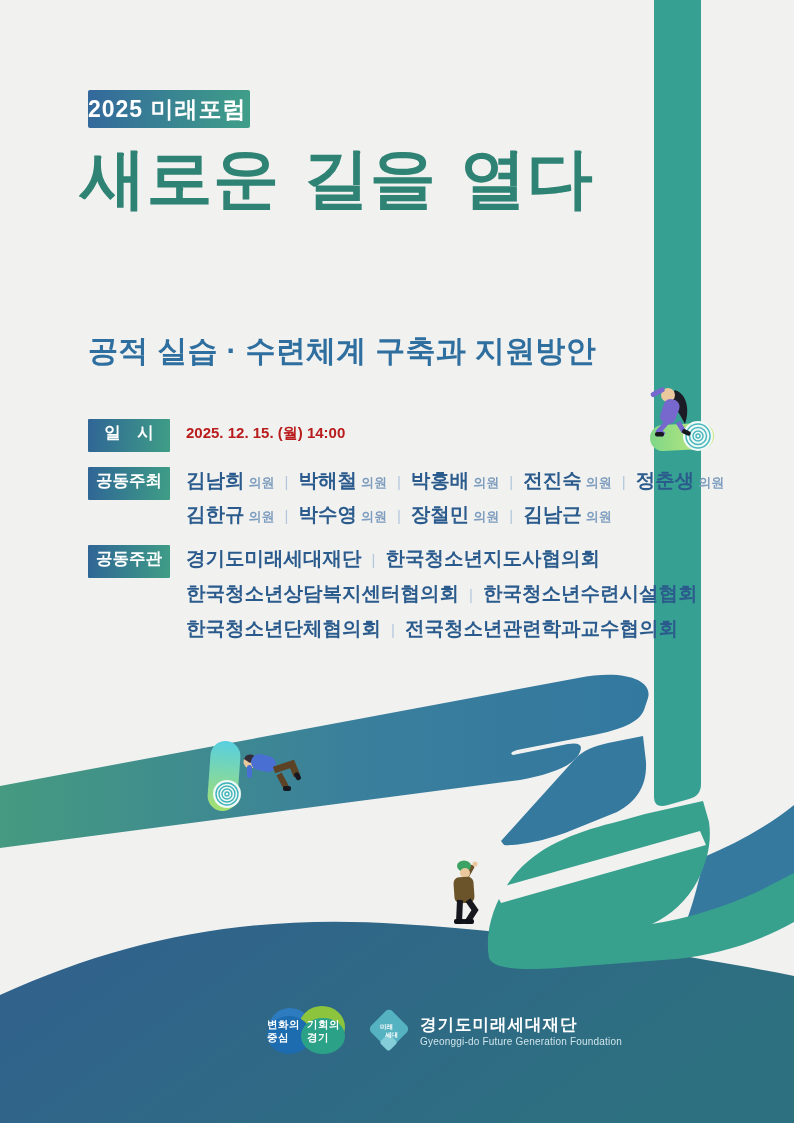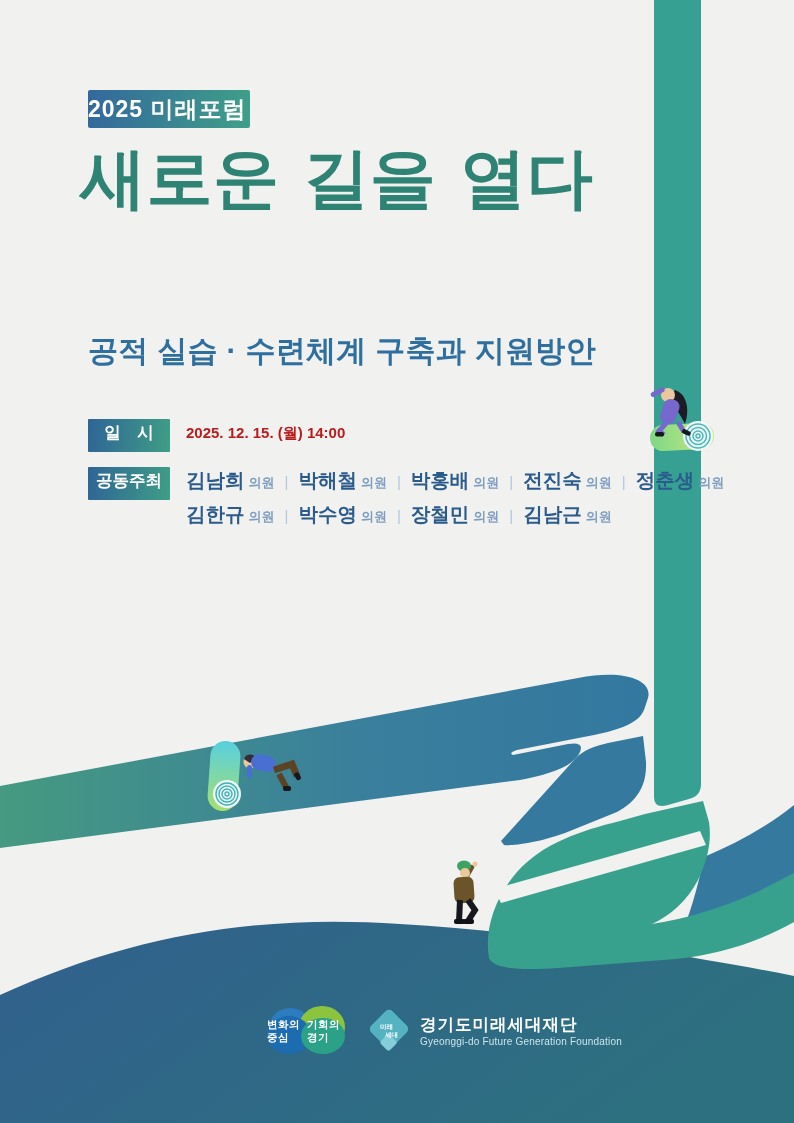--- a/index.html
+++ b/index.html
@@ -176,20 +176,34 @@
       <div class="multi">
         <div class="line">
           <i class="pname">김남희</i><i class="member-suffix">의원</i><i class="sep">|</i><i class="pname">박해철</i><i class="member-suffix">의원</i><i class="sep">|</i><i class="pname">박홍배</i><i class="member-suffix">의원</i><i class="sep">|</i><i class="pname">전진숙</i><i class="member-suffix">의원</i><i class="sep">|</i><i class="pname">정춘생</i><i class="member-suffix">의원</i>
         </div>
         <div class="line">
           <i class="pname">김한규</i><i class="member-suffix">의원</i><i class="sep">|</i><i class="pname">박수영</i><i class="member-suffix">의원</i><i class="sep">|</i><i class="pname">장철민</i><i class="member-suffix">의원</i><i class="sep">|</i><i class="pname">김남근</i><i class="member-suffix">의원</i>
         </div>
       </div>
     </div>
 
+    <div class="info-row row-orgs">
+      <div class="badge-sm">공동주관</div>
+      <div class="multi org-lines">
+        <div class="line">
+          <i class="pname">경기도미래세대재단</i><i class="sep">|</i><i class="pname">한국청소년지도사협의회</i>
+        </div>
+        <div class="line">
+          <i class="pname">한국청소년상담복지센터협의회</i><i class="sep">|</i><i class="pname">한국청소년수련시설협회</i>
+        </div>
+        <div class="line">
+          <i class="pname">한국청소년단체협의회</i><i class="sep">|</i><i class="pname">전국청소년관련학과교수협의회</i>
+        </div>
+      </div>
+    </div>
   </div>
 
   <div class="gyeonggi-logo">
     <div class="gg-c gg-c1"></div>
     <div class="gg-c gg-c2"></div>
     <div class="gg-c gg-c3"></div>
     <div class="gg-c gg-c4"></div>
     <div class="gg-text">
       <span>변화의 중심</span>
       <span>기회의 경기</span>

